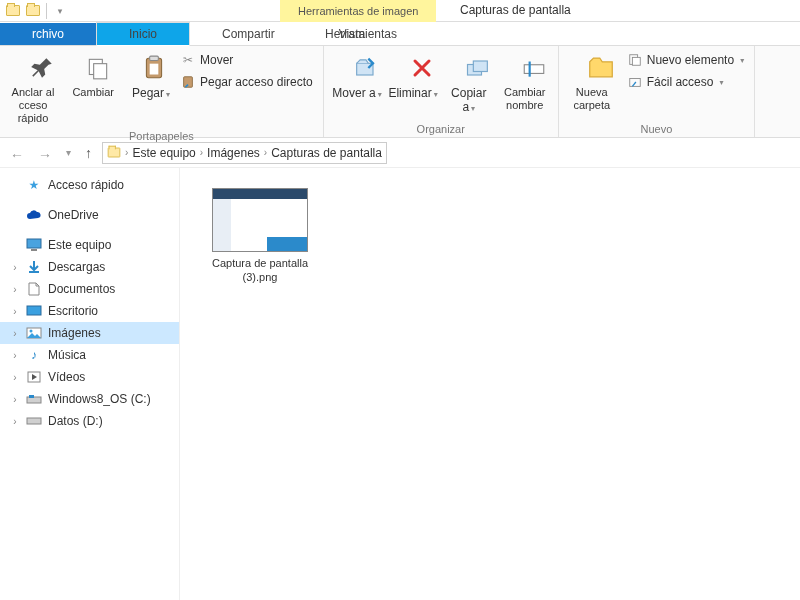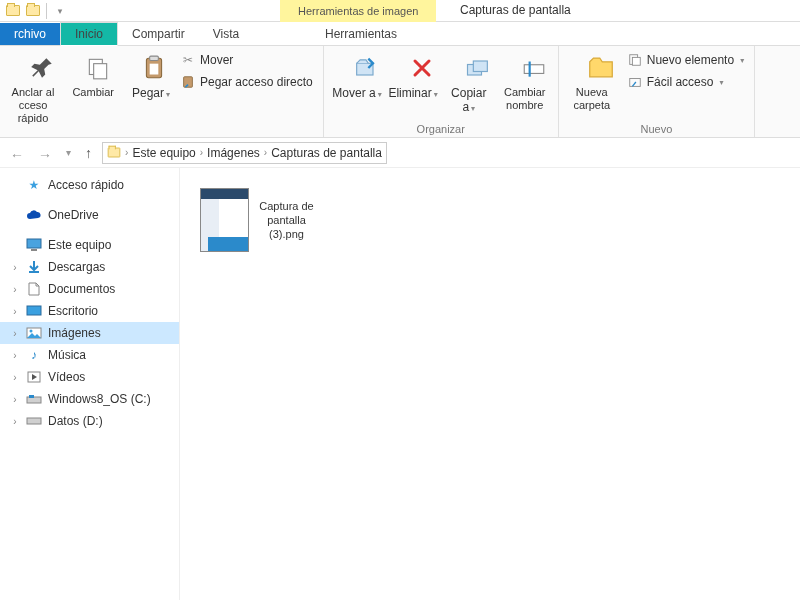--- a/index.html
+++ b/index.html
@@ -6,23 +6,23 @@
 body{background:#fff;width:800px;height:600px;overflow:hidden}
 .titlebar{height:22px;display:flex;align-items:center;border-bottom:1px solid #ddd}
 .qat{display:flex;align-items:center;gap:2px;padding:0 4px}
 .qat-icon{width:18px;height:18px;display:flex;align-items:center;justify-content:center}
 .folder-mini{width:14px;height:11px;background:#ffe9a6;border:1px solid #d9b84a;border-radius:1px;position:relative}
 .folder-mini::before{content:"";position:absolute;top:-3px;left:0;width:6px;height:3px;background:#ffe9a6;border:1px solid #d9b84a;border-bottom:none}
 .qsep{width:1px;height:16px;background:#ccc;margin:0 2px}
 .contextual{position:absolute;left:280px;top:0;height:22px;background:#fff59d;display:flex;align-items:center;padding:0 18px;font-size:11px;color:#555}
 .wintitle{position:absolute;left:460px;top:3px;font-size:12px}
 .tabs{height:24px;display:flex;align-items:flex-end;border-bottom:1px solid #ddd}
-.tab{padding:4px 14px;font-size:12px;color:#444;cursor:pointer}
+.tab{padding:4px 32px;font-size:12px;color:#444;cursor:pointer}
 .tab.file{background:#1979ca;color:#fff}
-.tab.active{background:#14b8a6;border:1px solid #ddd;border-bottom:1px solid #fff;margin-bottom:-1px}
+.tab.active{background:#0ea5e9;border:1px solid #ddd;border-bottom:1px solid #fff;margin-bottom:-1px}
 .tab.context{position:absolute;left:295px;padding:4px 30px}
 .ribbon{height:92px;background:#fafafa;border-bottom:1px solid #ddd;display:flex}
 .group{border-right:1px solid #e0e0e0;padding:4px 6px 2px;display:flex;flex-direction:column;justify-content:space-between;align-items:center}
 .group-body{display:flex;gap:2px;align-items:flex-start;flex:1}
 .group-label{font-size:11px;color:#777;text-align:center;padding-top:2px}
 .bigbtn{display:flex;flex-direction:column;align-items:flex-end;justify-content:center;width:54px;cursor:pointer;padding:2px}
 .bigbtn .icn{width:32px;height:32px;display:flex;align-items:center;justify-content:center;margin-bottom:2px}
 .bigbtn .lbl{font-size:11px;text-align:center;line-height:1.2}
 .smallbtns{display:flex;flex-direction:column;gap:2px;padding-left:2px}
 .smallbtn{display:flex;align-items:center;gap:4px;padding:2px 4px;cursor:pointer;font-size:11px;color:#555;white-space:nowrap}
@@ -36,21 +36,21 @@
 .crumb{display:flex;align-items:center;gap:2px;font-size:12px;cursor:pointer}
 .csep{color:#888;font-size:10px}
 .main{display:flex;height:432px}
 .nav{width:180px;border-right:1px solid #eee;padding:6px 0;overflow:hidden}
 .navitem{display:flex;align-items:center;gap:6px;padding:3px 6px 3px 10px;cursor:pointer;font-size:12px}
 .navitem.selected{background:#cce8ff}
 .navitem .chev{width:10px;color:#888;font-size:10px;text-align:center}
 .navitem .nicn{width:16px;height:16px;display:flex;align-items:center;justify-content:center}
 .navspacer{height:8px}
 .content{flex:1;padding:20px;display:flex;align-items:flex-start}
-.fileitem{width:120px;display:flex;flex-direction:row;align-items:center;gap:4px;cursor:pointer}
+.fileitem{width:120px;display:flex;flex-direction:column;align-items:center;gap:4px;cursor:pointer}
 .thumb{width:96px;height:64px;border:1px solid #888;background:#fff;position:relative;overflow:hidden}
 .thumb .tb1{position:absolute;top:0;left:0;right:0;height:10px;background:#2b4a6b}
 .thumb .tb2{position:absolute;top:10px;left:0;width:18px;bottom:0;background:#e8eef5}
 .thumb .tb3{position:absolute;bottom:0;right:0;width:40px;height:14px;background:#2b8acb}
 .filelabel{font-size:11px;text-align:center;line-height:1.3}
 </style>
 </head>
 <body>
 
 <div class="titlebar">
@@ -115,20 +115,21 @@
             <span class="si">
               <svg width="14" height="14" viewBox="0 0 16 16">
                 <rect x="3" y="2" width="10" height="12" rx="1" fill="#c49a6c" stroke="#8a6a3f"></rect>
                 <path d="M5 14l3-3" stroke="#2b8acb" stroke-width="2"></path>
               </svg>
             </span>
             <span>Pegar acceso directo</span>
           </div>
       </div>
     </div>
+    <div class="group-label" style="width:100%">Portapapeles</div>
   </div>
 
   <div class="group" style="border-left:1px solid #e0e0e0">
     <div class="group-body">
       <div class="bigbtn">
         <div class="icn">
             <svg width="28" height="28" viewBox="0 0 24 24">
               <rect x="4" y="8" width="14" height="10" fill="#d0e4f5" stroke="#7aa8cc"></rect>
               <path d="M4 8l3-3h5l2 3" fill="#d0e4f5" stroke="#7aa8cc"></path>
               <path d="M14 4l4 4-4 4" fill="none" stroke="#2b8acb" stroke-width="2"></path>

